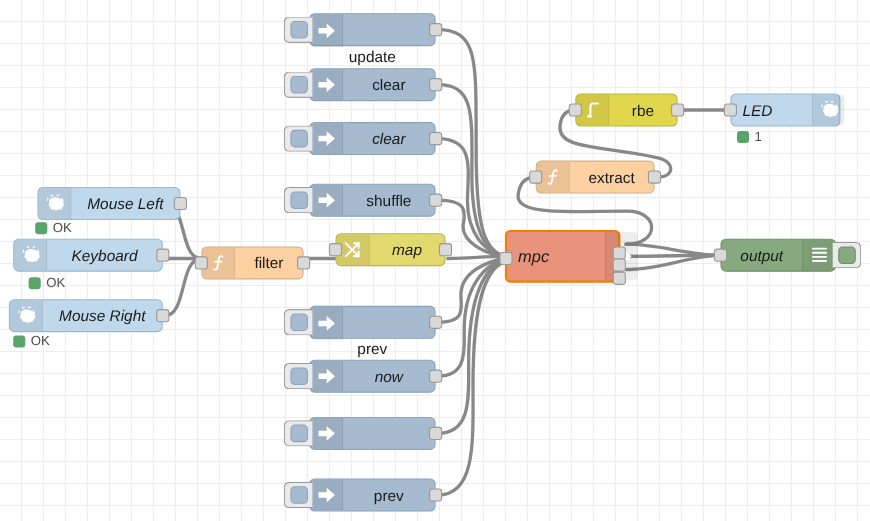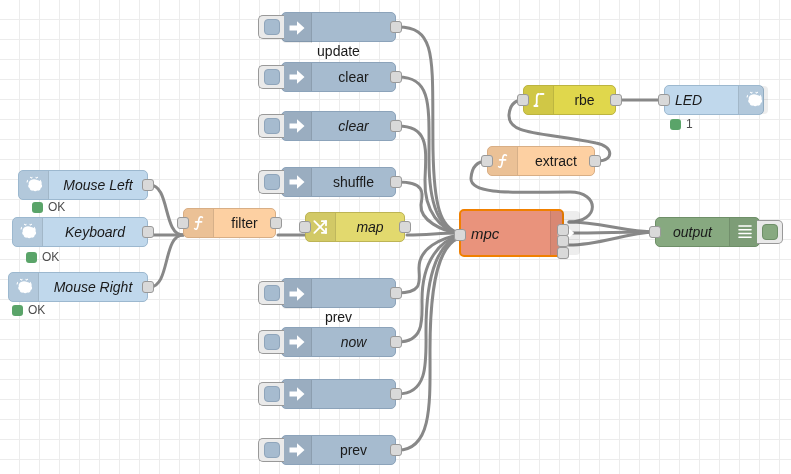--- a/index.html
+++ b/index.html
@@ -164,21 +164,21 @@
 
     <path class="wire" d="M 598,161 C 614,161 614,146 596,143 C 540,132 508,135 509,115 C 510,104 515,100 523,100"></path>
 
     <path class="wire" d="M 618,100 C 638,100 648,100 664,100"></path>
 
     <path class="wire" d="M 569,222 C 600,222 625,232 655,232"></path>
     <path class="wire" d="M 569,233 C 600,233 625,232 655,232"></path>
     <path class="wire" d="M 569,245 C 600,245 625,233 655,232"></path>
   </svg>
 
-  <div class="node n-rpi" style="left:18px; top:170px; width:130px;">
+  <div class="node n-rpi" style="left:34px; top:170px; width:130px;">
     <div class="icontray left">
       <svg width="20" height="20" viewBox="0 0 24 24" fill="#ffffff">
         <path d="M7.2 2.1c.6-.2 1.3.2 1.6.8.3-.5.8-.8 1.3-.7-.2.5-.1 1 .2 1.4-.6.1-1.1.4-1.4.9-.5-.6-1.1-1-1.7-1.1zM16.8 2.1c-.6-.2-1.3.2-1.6.8-.3-.5-.8-.8-1.3-.7.2.5.1 1-.2 1.4.6.1 1.1.4 1.4.9.5-.6 1.1-1 1.7-1.1z"></path>
         <path d="M4.3 5.6c-.7.3-1 1.2-.7 1.9-.5.2-.9.7-1 1.2.5 0 1 .2 1.3.6.1-.8.6-1.4 1.2-1.7-.4-.6-.6-1.4-.8-2zM19.7 5.6c.7.3 1 1.2.7 1.9.5.2.9.7 1 1.2-.5 0-1 .2-1.3.6-.1-.8-.6-1.4-1.2-1.7.4-.6.6-1.4.8-2z"></path>
         <path d="M12 5.1c-2.6 0-4.6 1.2-5.6 2.6-.9 1.2-1 2.5-.6 3.5-.6.7-.9 1.6-.7 2.5.2.9.8 1.6 1.6 2 0 1 .5 1.9 1.4 2.5.9.6 2 .7 3 .4.6.6 1.4 1 2.3 1 .9 0 1.7-.4 2.3-1 1 .3 2.1.2 3-.4.9-.6 1.4-1.5 1.4-2.5.8-.4 1.4-1.1 1.6-2 .2-.9-.1-1.8-.7-2.5.4-1 .3-2.3-.6-3.5C16.6 6.3 14.6 5.1 12 5.1z"></path>
       </svg>
     </div>
     <div class="body">
       <span class="label italic">Mouse Left</span>
     </div>
@@ -335,21 +335,21 @@
       <svg width="20" height="20" viewBox="0 0 24 24" fill="#ffffff">
           <path d="M3 9h9V4l9 8-9 8v-5H3z"></path>
         </svg>
     </div>
     <div class="body">
       <span class="label">prev</span>
     </div>
     <span class="port out"></span>
   </div>
 
-  <div class="node n-func" style="left:183px; top:208px; width:93px;">
+  <div class="node n-func" style="left:183px; top:224px; width:93px;">
     <div class="icontray left">
       <svg width="18" height="20" viewBox="0 0 24 24" fill="none" stroke="#ffffff" stroke-width="2.2" stroke-linecap="round">
         <path d="M16.5 4.5c-1.2-1.2-3.2-1-4 .6-.7 1.4-.9 3.2-1.1 5.1-.5 4.6-1 8.4-2.4 9.6-.9.8-2.2.5-2.8-.3"></path>
         <path d="M7.5 10.5h8"></path>
       </svg>
     </div>
     <div class="body">
       <span class="label">filter</span>
     </div>
     <span class="port in"></span>

